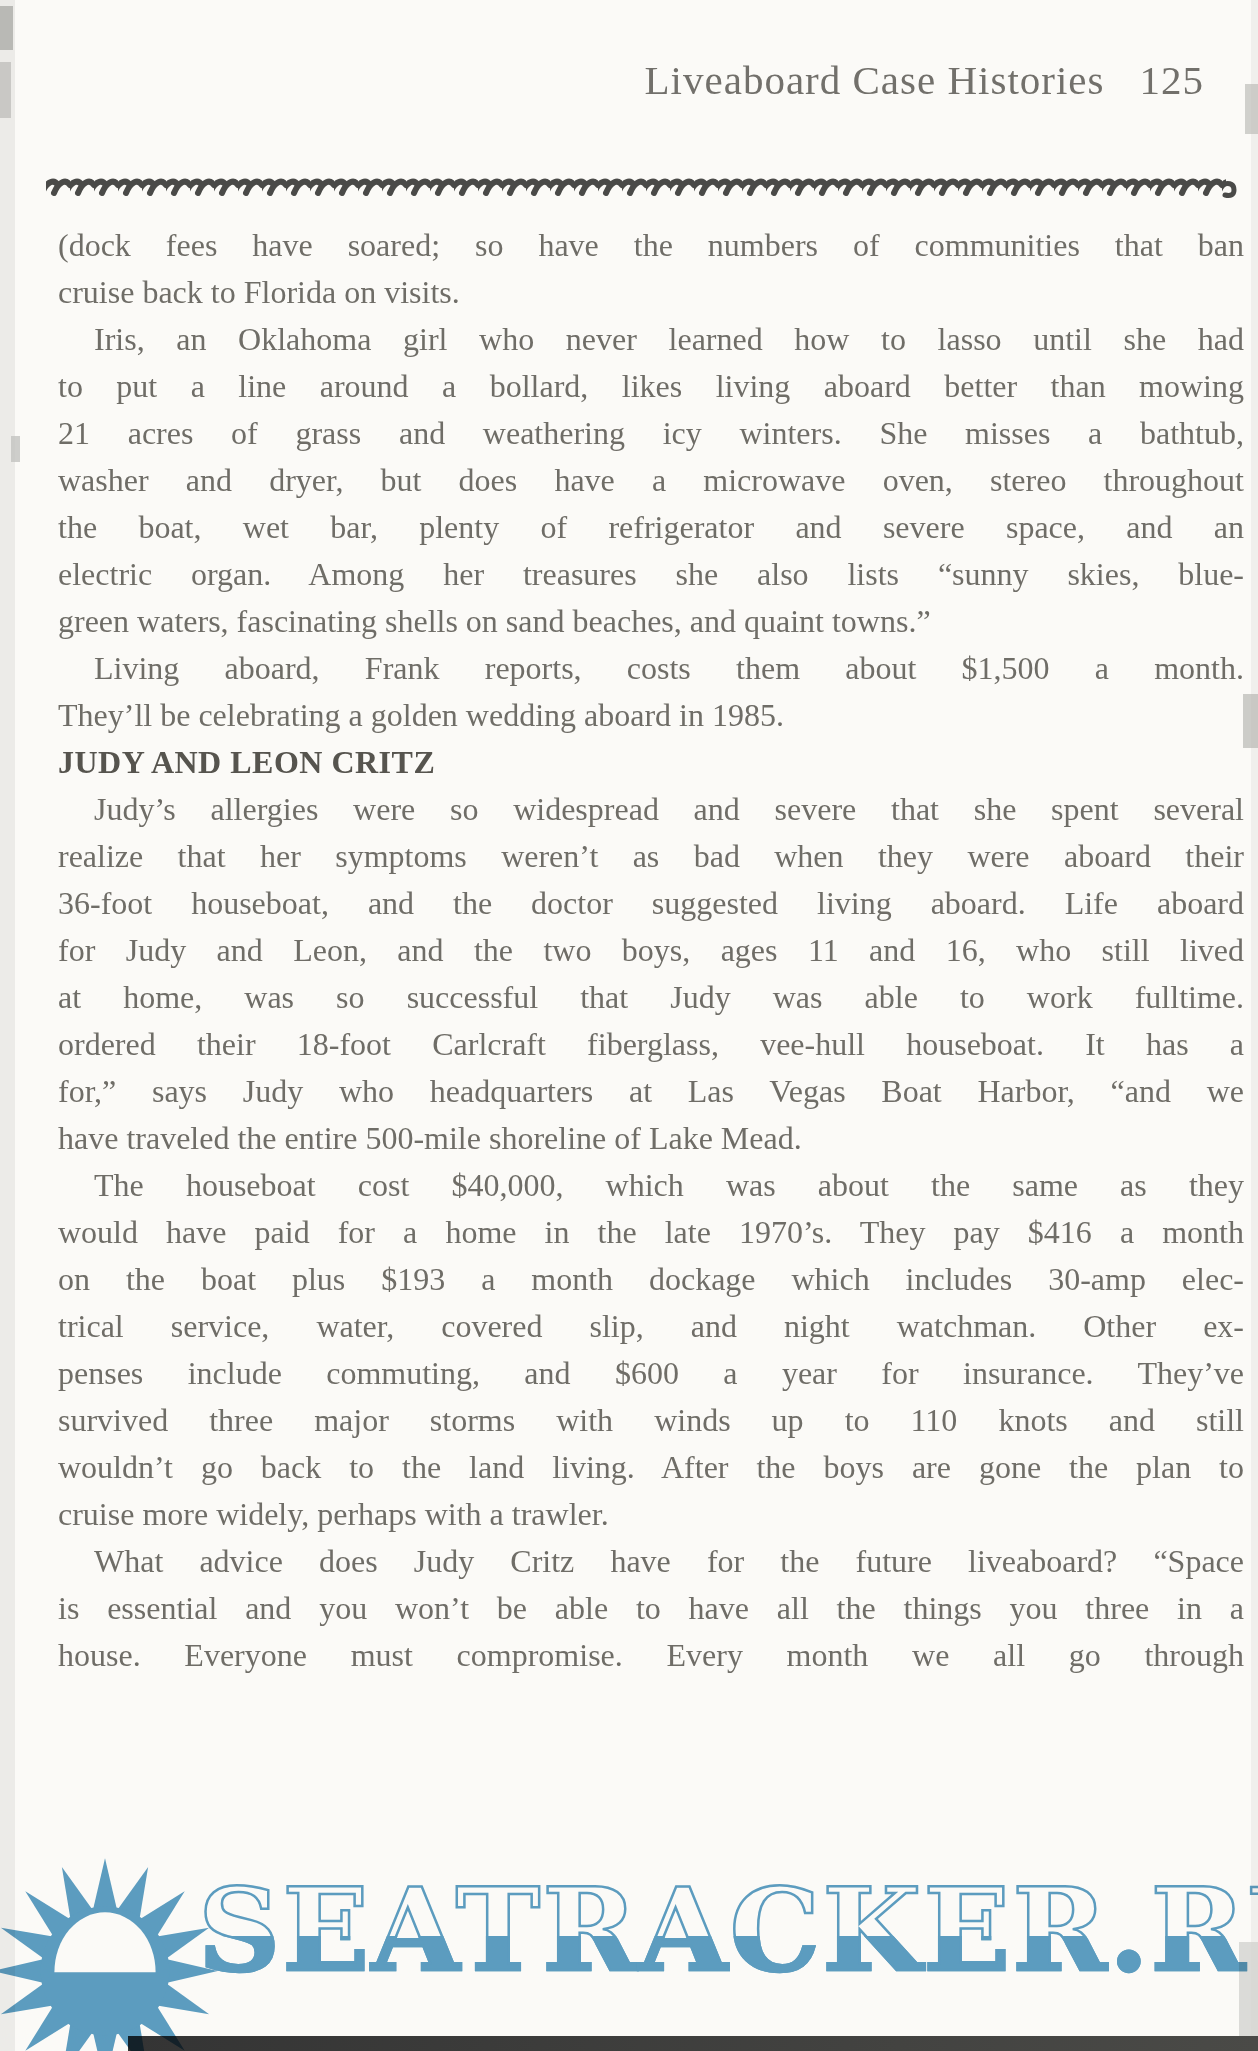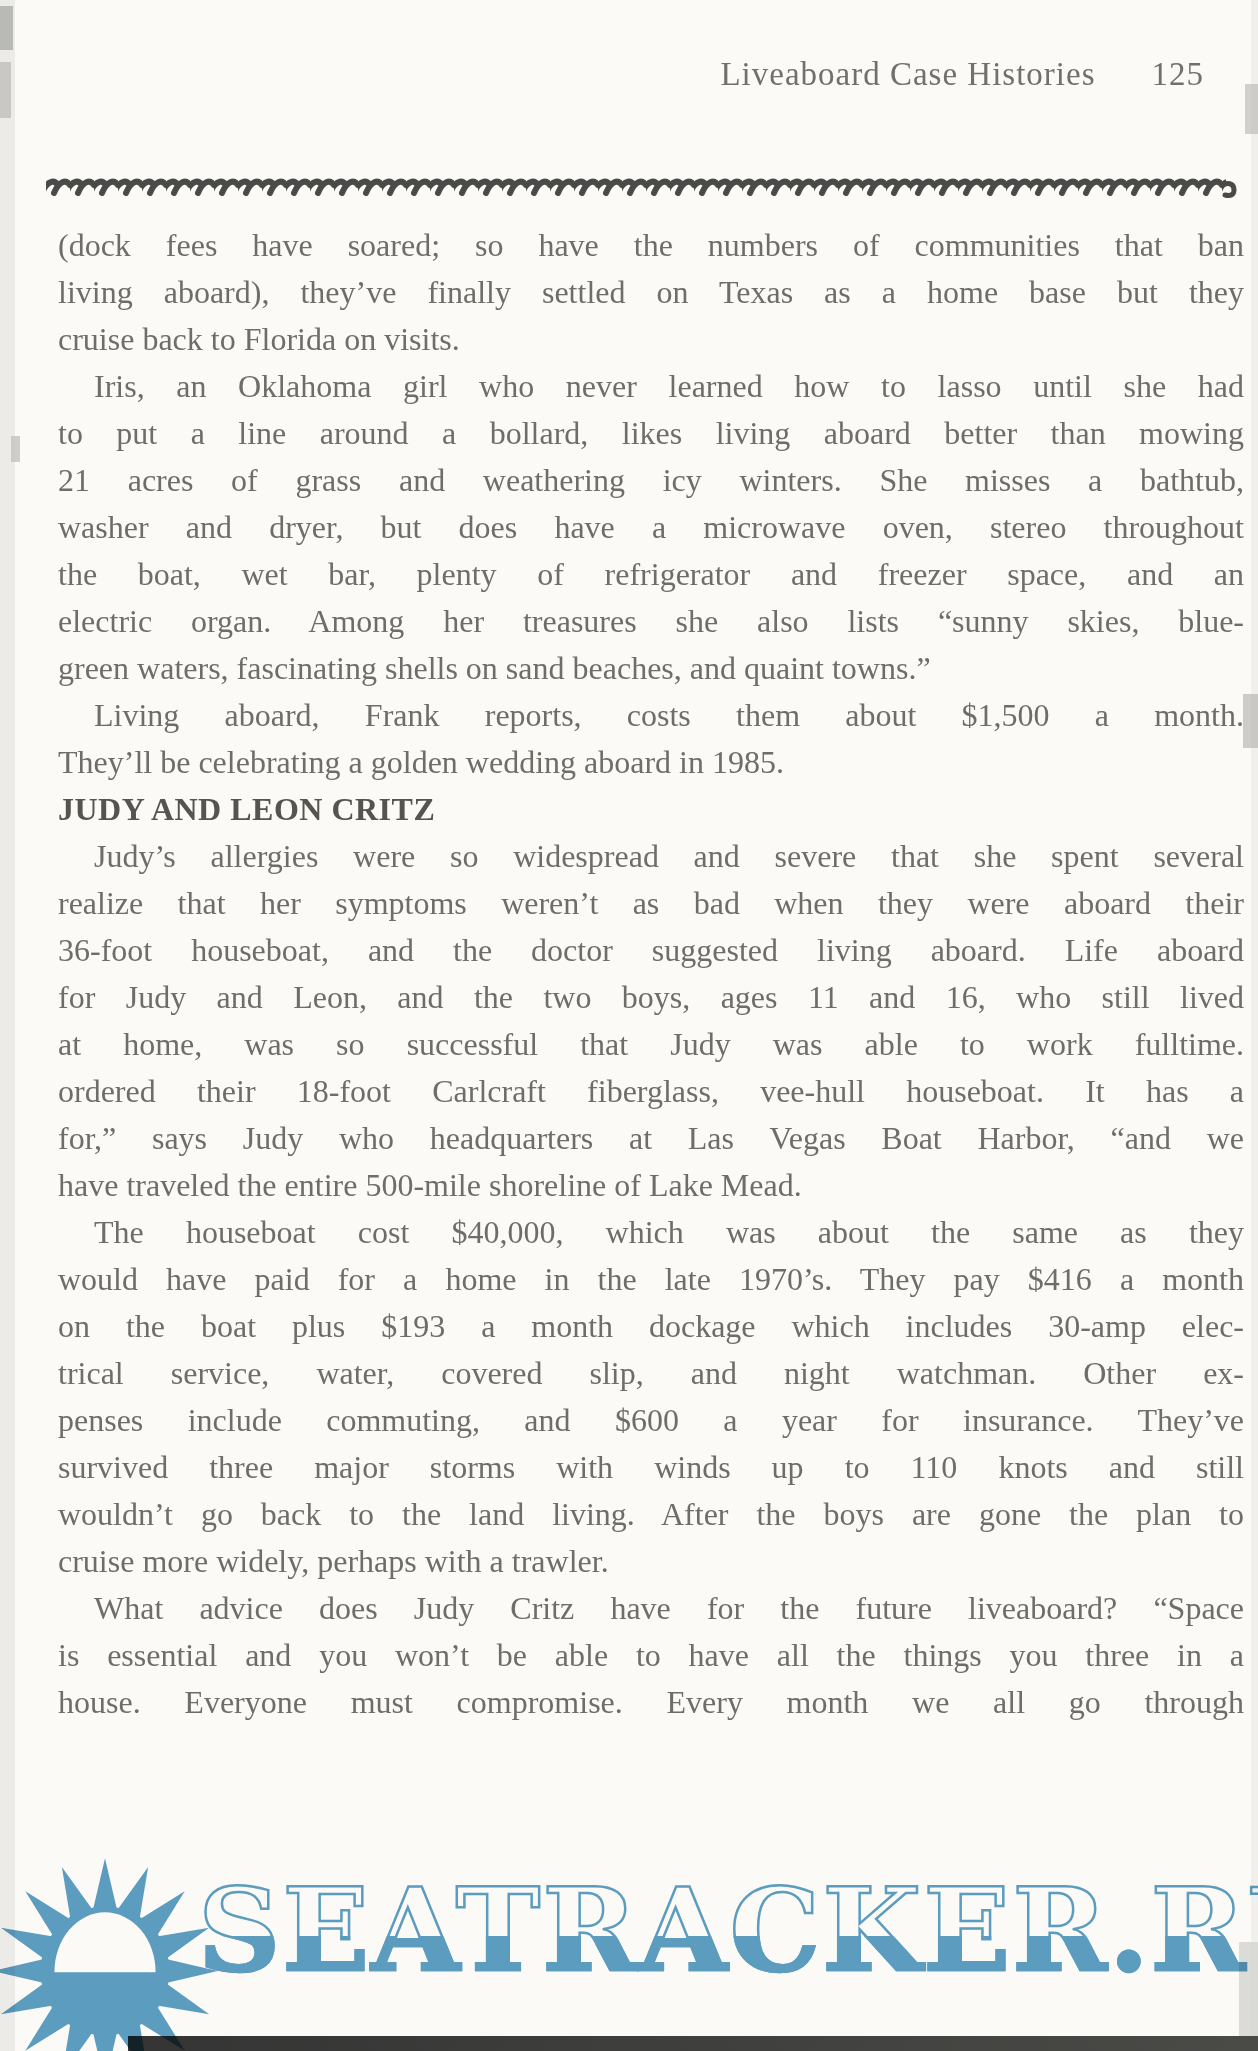--- a/index.html
+++ b/index.html
@@ -16,22 +16,22 @@
   .sm-a{left:0;top:6px;width:13px;height:44px;background:#8f8f8b;opacity:.55;}
   .sm-b{left:0;top:62px;width:11px;height:56px;background:#a5a5a1;opacity:.5;}
   .sm-c{left:11px;top:436px;width:9px;height:26px;background:#c3c3bf;opacity:.8;}
   .edge-right{position:absolute;right:0;top:0;width:7px;height:100%;background:#f0efec;}
   .sm-d{right:0;top:84px;width:13px;height:50px;background:#bdbdb9;opacity:.7;}
   .sm-e{right:0;top:694px;width:15px;height:54px;background:#b8b8b4;opacity:.7;}
   .sm-f{right:0;top:1942px;width:19px;height:109px;background:#d3d3cf;opacity:.8;}
 
   .running-header{
     position:absolute;top:56px;right:54px;
-    display:flex;align-items:baseline;gap:56px;
-    font-size:33px;color:#72706b;letter-spacing:1px;
+    display:flex;align-items:baseline;gap:35px;
+    font-size:41px;color:#72706b;letter-spacing:1px;
   }
   .rope{position:absolute;left:46px;top:172px;}
 
   .text-flow{position:absolute;left:58px;top:222px;width:1186px;}
   .bodyline{
     height:47px;line-height:47px;
     font-size:32px;color:#6f6d67;
     text-align:justify;text-align-last:justify;
     white-space:normal;
   }
@@ -87,27 +87,26 @@
         <path d="M-4,21 C1,9 8,7 12,13" fill="none" stroke="#4a4a48" stroke-width="6" stroke-linecap="round"></path>
         <path d="M8,21 C13,9 20,7 24,13" fill="none" stroke="#4a4a48" stroke-width="6" stroke-linecap="round"></path>
       </pattern>
     </defs>
     <rect x="0" y="0" width="1180" height="30" fill="url(#ropePat)"></rect>
     <path d="M1178,12 q10,-2 10,6 q0,7 -9,5" fill="none" stroke="#4a4a48" stroke-width="5" stroke-linecap="round"></path>
   </svg>
 
   <div class="text-flow">
       <div class="bodyline">(dock fees have soared; so have the numbers of communities that ban</div>
-      <div class="bodyline">living aboard), they’ve finally settled on Texas as a home base but they</div>
       <div class="bodyline lastline">cruise back to Florida on visits.</div>
       <div class="bodyline indent">Iris, an Oklahoma girl who never learned how to lasso until she had</div>
       <div class="bodyline">to put a line around a bollard, likes living aboard better than mowing</div>
       <div class="bodyline">21 acres of grass and weathering icy winters. She misses a bathtub,</div>
       <div class="bodyline">washer and dryer, but does have a microwave oven, stereo throughout</div>
-      <div class="bodyline">the boat, wet bar, plenty of refrigerator and freezer space, and an</div>
+      <div class="bodyline">the boat, wet bar, plenty of refrigerator and severe space, and an</div>
       <div class="bodyline">electric organ. Among her treasures she also lists “sunny skies, blue-</div>
       <div class="bodyline lastline">green waters, fascinating shells on sand beaches, and quaint towns.”</div>
       <div class="bodyline indent">Living aboard, Frank reports, costs them about $1,500 a month.</div>
       <div class="bodyline lastline">They’ll be celebrating a golden wedding aboard in 1985.</div>
       <div class="section-heading">JUDY AND LEON CRITZ</div>
       <div class="bodyline indent">Judy’s allergies were so widespread and severe that she spent several</div>
       <div class="bodyline">realize that her symptoms weren’t as bad when they were aboard their</div>
       <div class="bodyline">36-foot houseboat, and the doctor suggested living aboard. Life aboard</div>
       <div class="bodyline">for Judy and Leon, and the two boys, ages 11 and 16, who still lived</div>
       <div class="bodyline">at home, was so successful that Judy was able to work fulltime.</div>

